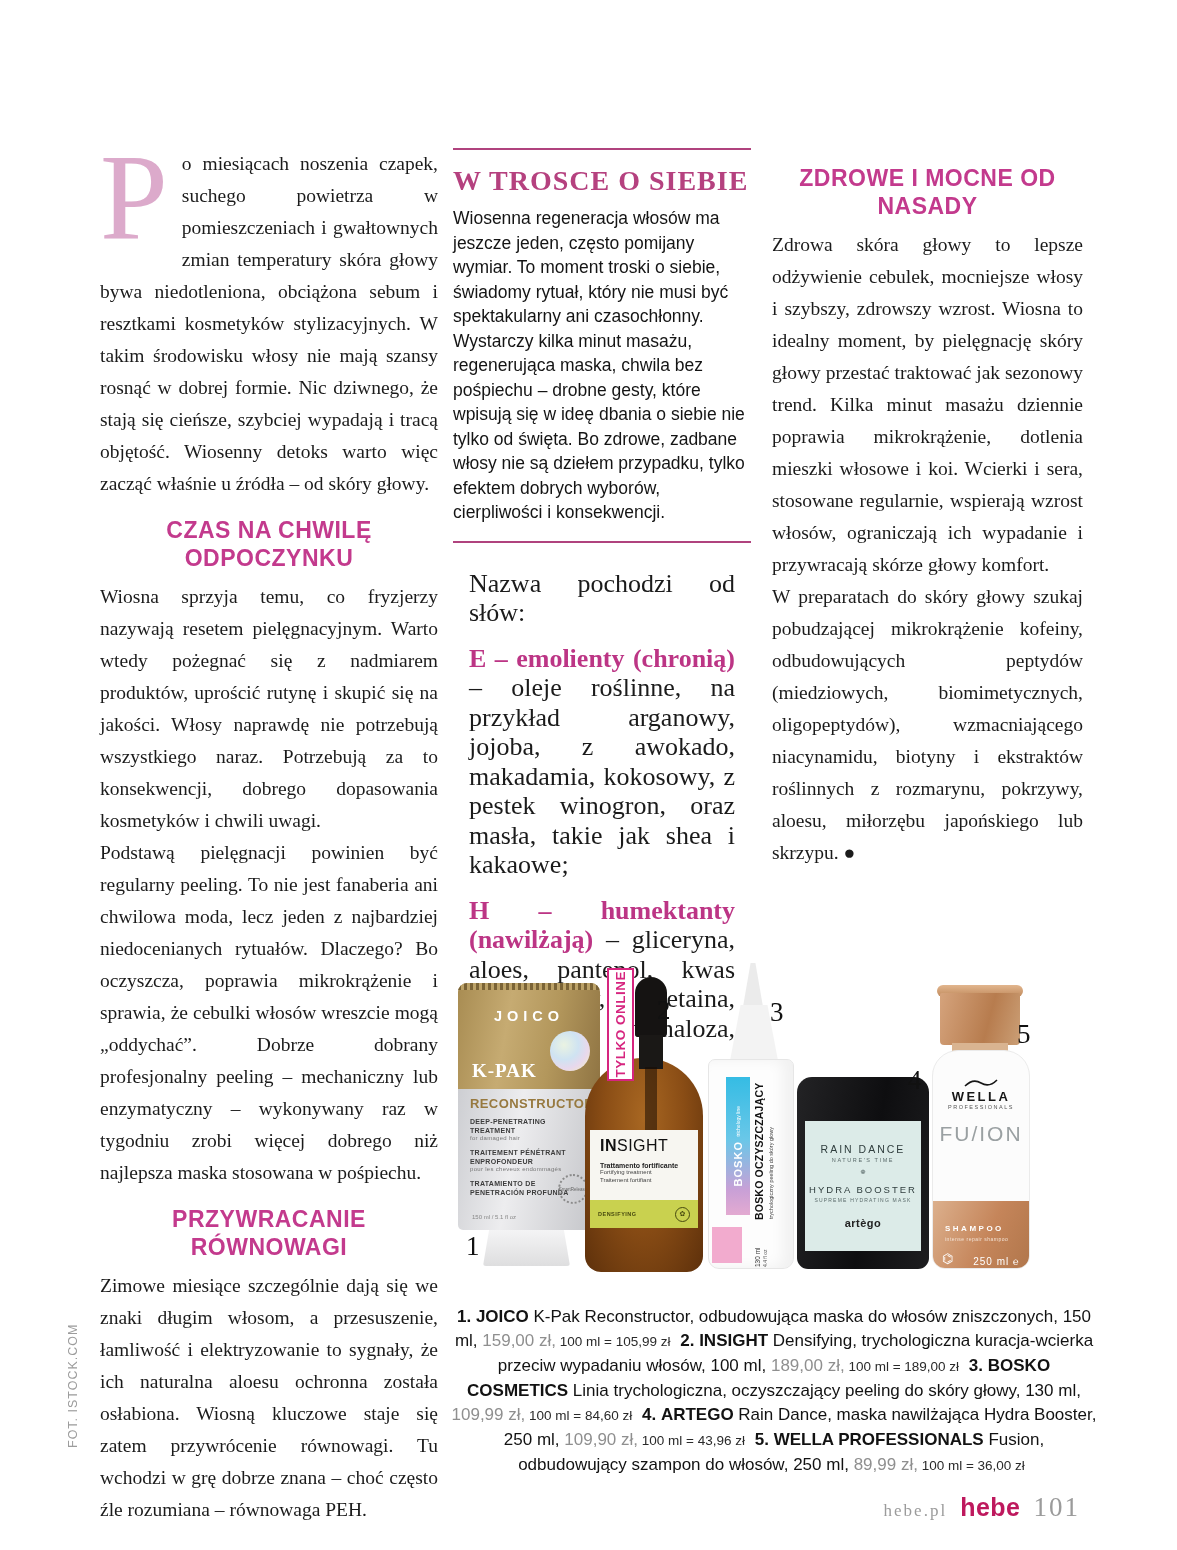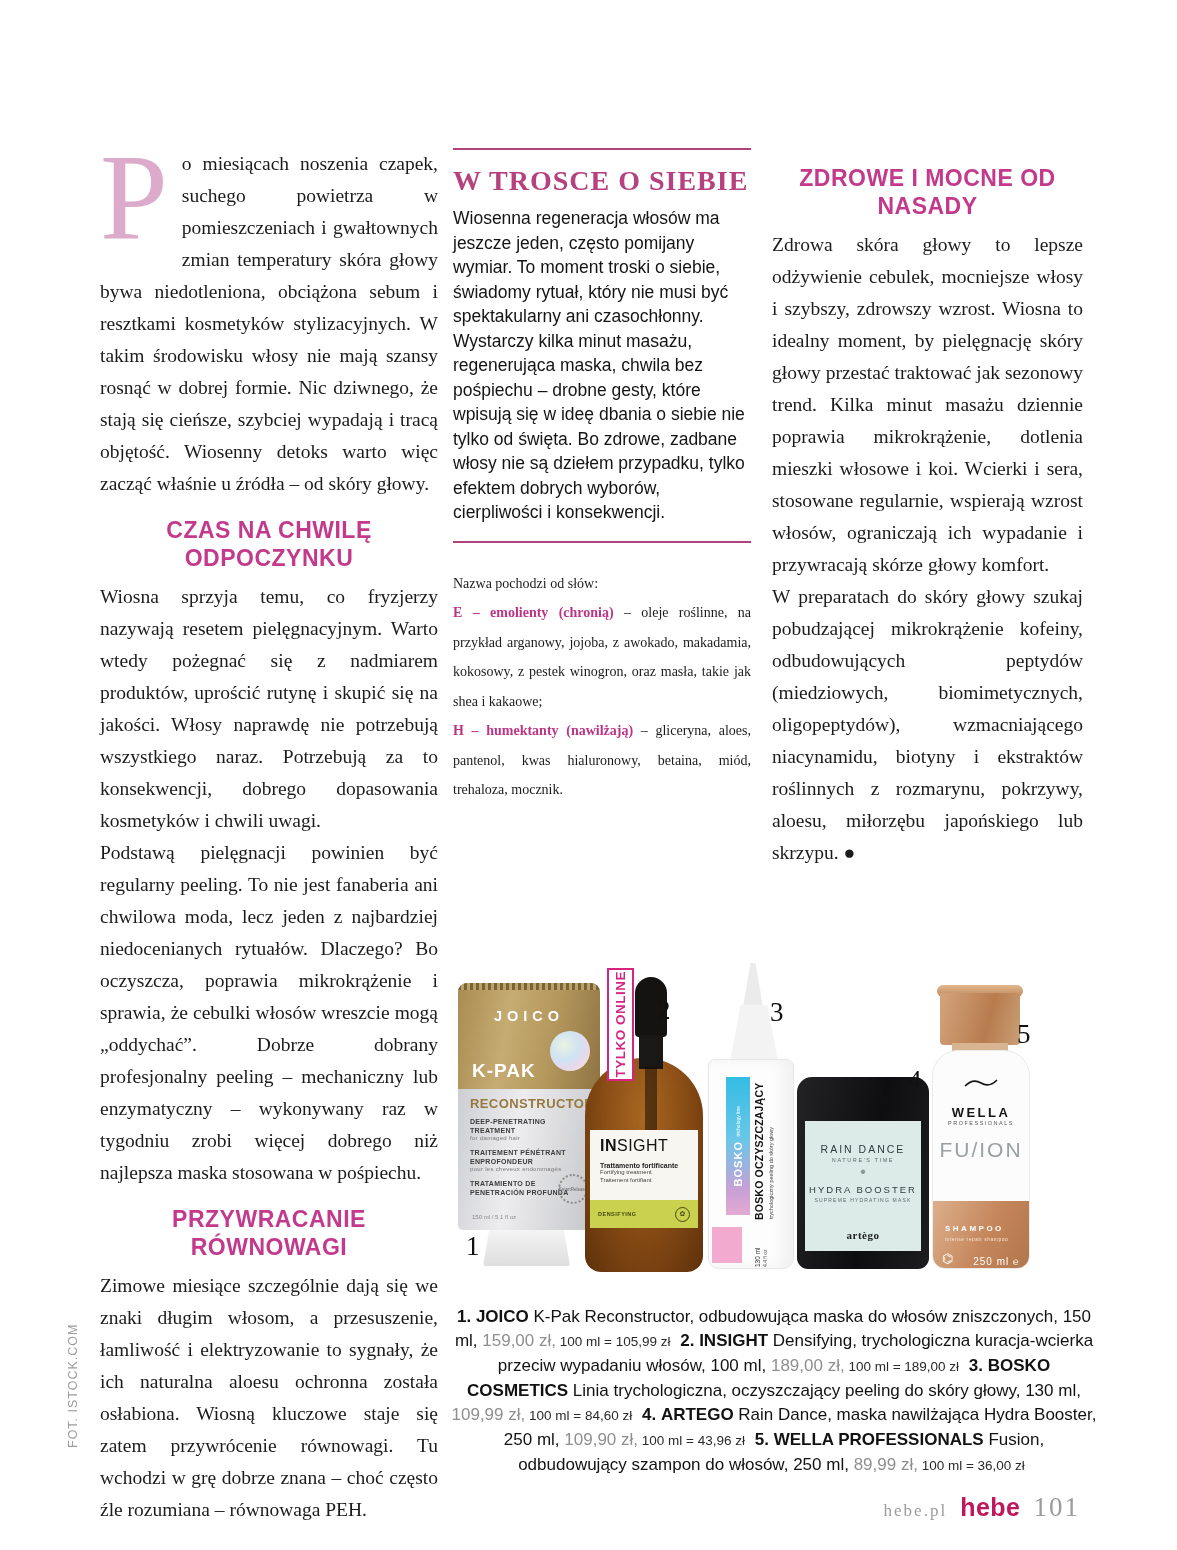--- a/index.html
+++ b/index.html
@@ -25,36 +25,36 @@
   }
   .rule { border:none; border-top:2px solid #b0437e; margin:0; }
   .box-head {
     font-family:"Liberation Serif", serif; font-weight:bold; color:#b5417f;
     font-size:28px; letter-spacing:1px; margin:14px 0 8px 0; line-height:34px;
   }
   .box-text {
     font-family:"Liberation Sans", sans-serif; font-size:17.5px;
     line-height:24.5px; margin:0 0 16px 0; color:#141414;
   }
-  .peh-intro, .peh-p { font-size:14px; line-height:29.5px; text-align:justify; margin:0; }
+  .peh-intro, .peh-p { font-size:26px; line-height:29.5px; text-align:justify; margin:16px; }
   .peh-lead { color:#bc3585; font-weight:bold; }
   .col2 .rule2 { margin-bottom:26px; }
 
   
   .products { position:absolute; left:440px; top:955px; width:665px; height:335px; }
   .products > div, .products > span { position:absolute; }
   .prod-num { font-family:"Liberation Serif", serif; font-size:27px; color:#111; z-index:12; }
 
   .p1-tube { left:18px; top:28px; width:142px; height:247px; border-radius:9px 9px 5px 5px; overflow:hidden; z-index:2; }
   .p1-gold { height:106px; background:linear-gradient(100deg,#a88c52,#c6ab72 35%,#b3975c 65%,#8f7443); position:relative; }
   .p1-crimp { height:7px; background:repeating-linear-gradient(90deg,#7a6336 0 3px,#bca268 3px 6px); }
   .p1-joico { text-align:center; color:#fff; font-family:"Liberation Sans",sans-serif; font-weight:bold; letter-spacing:5px; font-size:14.5px; margin-top:18px; }
   .p1-holo { position:absolute; right:10px; top:48px; width:40px; height:40px; border-radius:50%;
     background:radial-gradient(circle at 35% 35%, #eaf3e2, #cfe3f2 40%, #e8d8ec 65%, #f0e7cf 85%, #cfd8e8); }
-  .p1-kpak { position:absolute; left:14px; bottom:7px; color:#fff; font-family:Liberation Sans, sans-serif; font-weight:bold; font-size:19px; letter-spacing:1px; }
+  .p1-kpak { position:absolute; left:14px; bottom:7px; color:#fff; font-family:Liberation Serif, serif; font-weight:bold; font-size:19px; letter-spacing:1px; }
   .p1-silver { height:141px; background:linear-gradient(100deg,#cdced2,#ededef 40%,#c2c3c7); padding:7px 12px; box-sizing:border-box; font-family:"Liberation Sans",sans-serif; position:relative; }
   .p1-recon { color:#97793f; font-weight:bold; font-size:13px; letter-spacing:0.4px; }
   .p1-sm  { font-size:7px; color:#3c3c3c; line-height:8.5px; margin-top:7px; font-weight:bold; letter-spacing:0.3px; }
   .p1-sm2 { font-size:6px; color:#777; line-height:7px; font-weight:normal; }
   .p1-sr { position:absolute; right:12px; bottom:26px; width:26px; height:26px; border-radius:50%;
     border:2px dotted #8a8a8a; color:#666; font-size:4.5px; display:flex; align-items:center; justify-content:center; text-align:center; font-family:"Liberation Sans",sans-serif; }
   .p1-vol { position:absolute; left:14px; bottom:10px; font-size:6px; color:#888; }
   .p1-cap { left:43px; top:275px; width:87px; height:36px; background:linear-gradient(#f4f4f5,#dededf);
     clip-path:polygon(7% 0,93% 0,100% 100%,0 100%); border-radius:3px; z-index:1; }
 
@@ -98,29 +98,29 @@
 
   .p4-jar { left:357px; top:122px; width:132px; height:192px; background:linear-gradient(100deg,#232325,#0e0e10 55%,#1d1d1f);
     border-radius:15px 15px 11px 11px; }
   .p4-label { position:absolute; left:8px; top:44px; width:116px; height:130px; background:#dcebe8;
     font-family:"Liberation Sans",sans-serif; color:#35403f; text-align:center; }
   .p4-brand { margin-top:22px; font-size:10.5px; letter-spacing:2px; color:#2f3d3d; }
   .p4-sub1 { font-size:5.5px; letter-spacing:1.6px; color:#5a6a6a; margin-top:2px; }
   .p4-dot { font-size:6px; margin-top:5px; color:#5a6a6a; }
   .p4-name { margin-top:9px; font-size:9.5px; letter-spacing:2px; color:#2f3d3d; }
   .p4-sub2 { font-size:5px; letter-spacing:1.2px; color:#5a6a6a; margin-top:2px; }
-  .p4-maker { margin-top:26px; font-size:11px; font-weight:bold; color:#222; letter-spacing:0.5px;font-family:Liberation Serif, serif; }
+  .p4-maker { margin-top:14px; font-size:11px; font-weight:bold; color:#222; letter-spacing:0.5px; }
 
   .p5-flange { left:497px; top:30px; width:86px; height:12px; background:linear-gradient(#e2b68e,#c08a5c); border-radius:6px; }
   .p5-cap { left:500px; top:38px; width:80px; height:52px; background:linear-gradient(105deg,#d5a37c,#b77c4e 60%,#cb9f76); border-radius:2px 2px 4px 4px; }
   .p5-neck { left:512px; top:88px; width:56px; height:9px; background:#d9b491; }
   .p5-body { left:492px; top:95px; width:98px; height:219px; background:#fcfcfc; border:1px solid #ebebeb; box-sizing:border-box;
     border-radius:26px 26px 13px 13px; overflow:hidden; font-family:"Liberation Sans",sans-serif; }
   .p5-wellaicon { display:block; margin:26px auto 0 auto; }
-  .p5-wella { text-align:center; font-weight:bold; letter-spacing:2.5px; font-size:13px; color:#161616; margin-top:16px; }
+  .p5-wella { text-align:center; font-weight:bold; letter-spacing:2.5px; font-size:13px; color:#161616; margin-top:0; }
   .p5-prof { text-align:center; font-size:5.5px; letter-spacing:1.5px; color:#555; }
   .p5-name { text-align:center; color:#9aa0a2; font-size:21px; letter-spacing:2px; margin-top:12px; font-family:"Liberation Sans",sans-serif; font-weight:normal; }
   .p5-panel { position:absolute; left:0; right:0; top:150px; height:72px;
     background:linear-gradient(115deg,#dcb08d,#c5855a 55%,#b0764b); color:#fff; }
   .p5-type { font-size:8px; letter-spacing:2.5px; font-weight:bold; padding:23px 0 0 12px; }
   .p5-tiny { font-size:5px; padding:3px 0 0 12px; color:#f3e2d4; letter-spacing:0.5px; }
   .p5-mol { position:absolute; left:9px; bottom:7px; font-size:13px; color:#fff; }
   .p5-vol { position:absolute; right:9px; bottom:6px; font-size:10px; color:#fff; letter-spacing:1px; }
 
   .caption { position:absolute; left:450px; top:1288px; width:648px; font-family:"Liberation Sans",sans-serif;

